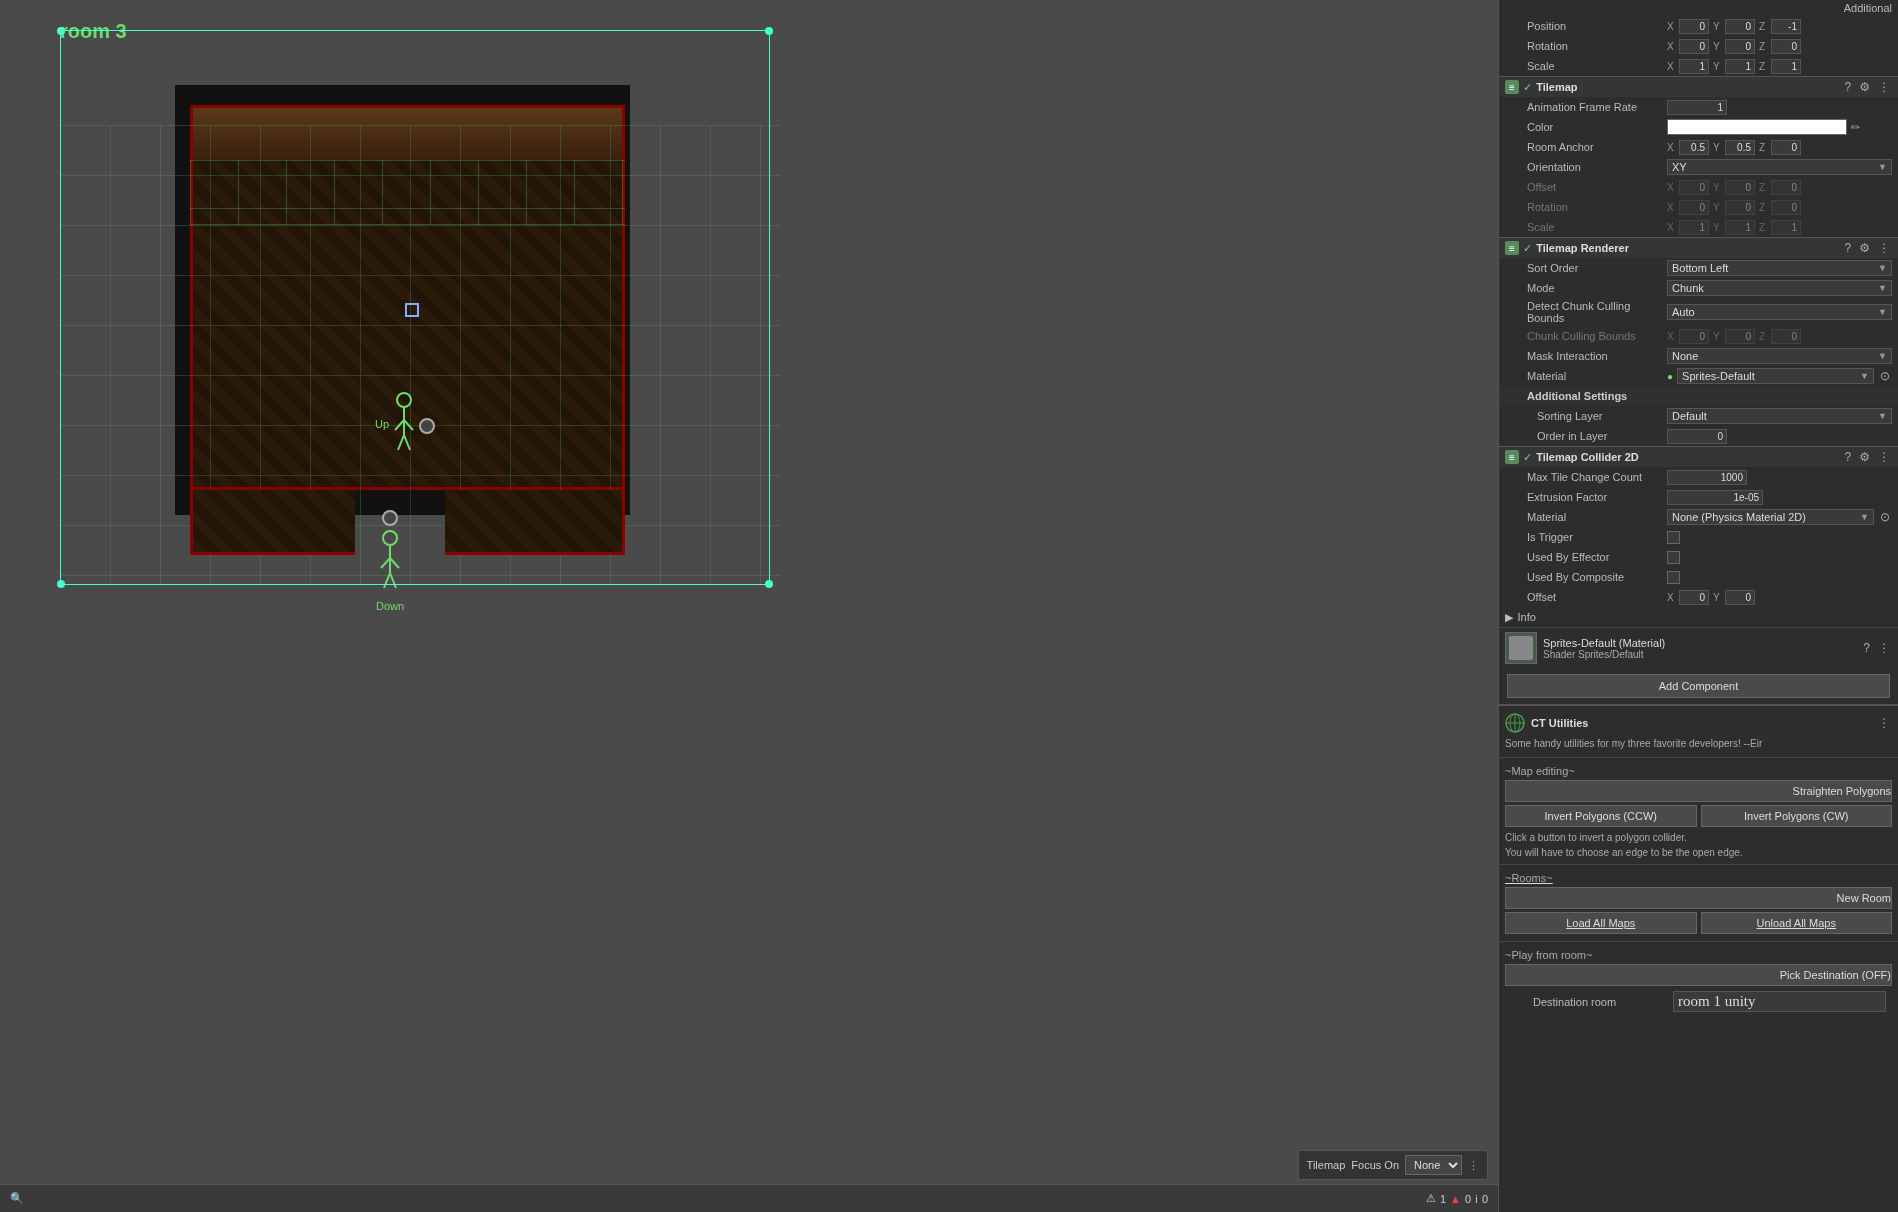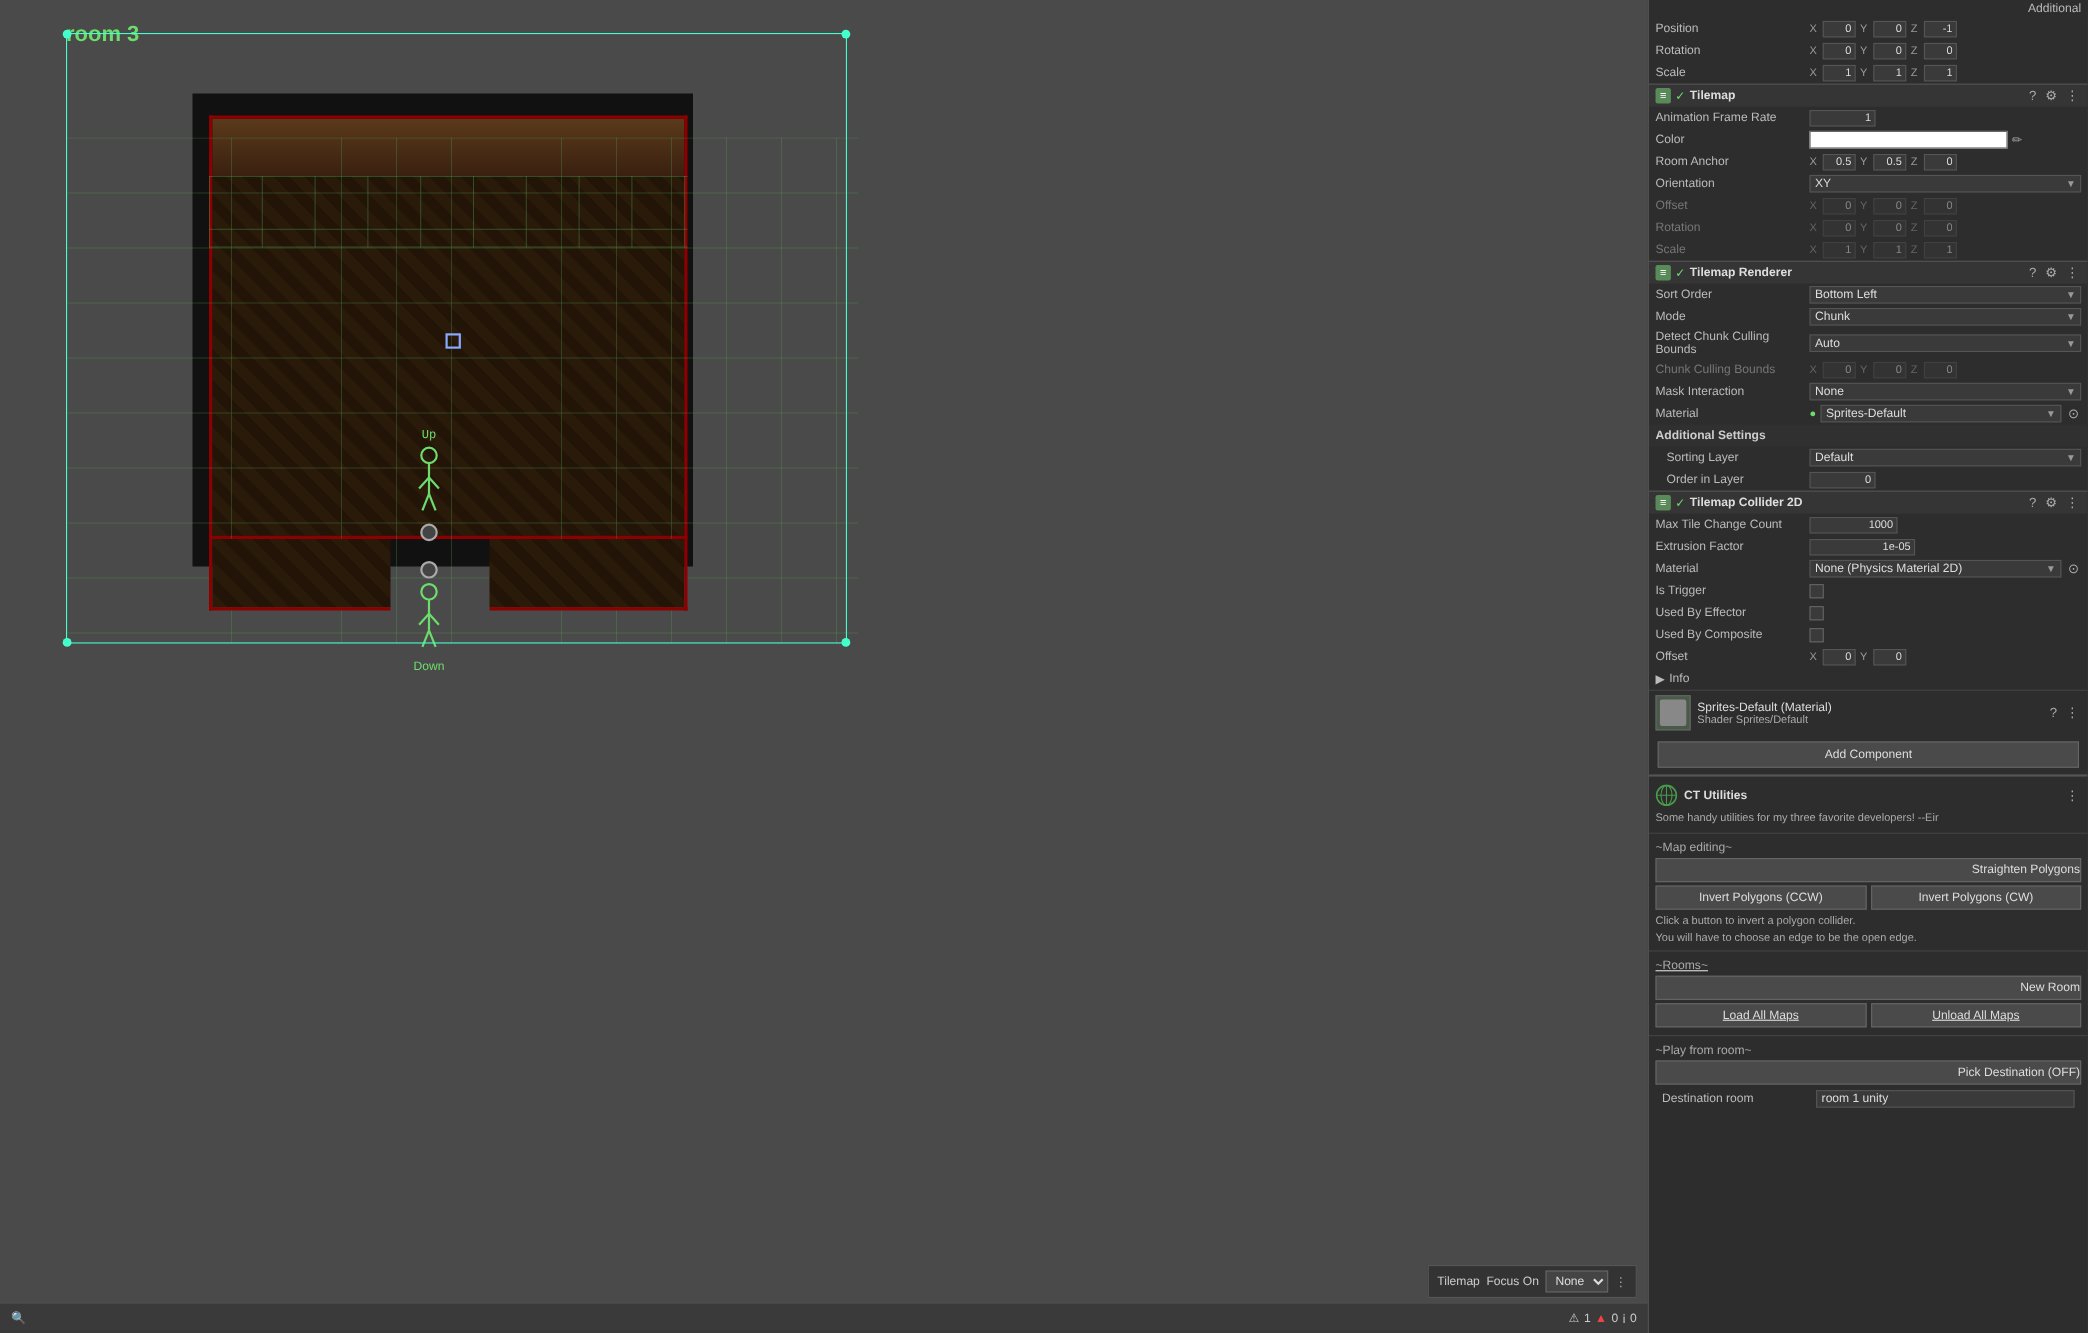--- a/index.html
+++ b/index.html
@@ -44,25 +44,23 @@
       background-size: 50px 50px;
       pointer-events: none;
     }
 
     
     .character-up {
       position: absolute;
       top: 390px;
       left: 375px;
       display: flex;
-      flex-direction: column;
       align-items: center;
       color: #6ddc6d;
       font-size: 12px;
-      font-family: Liberation Mono, monospace;
     }
 
     .character-down {
       position: absolute;
       top: 510px;
       left: 375px;
       display: flex;
       flex-direction: column;
       align-items: center;
       color: #6ddc6d;
@@ -159,20 +157,21 @@
       align-items: center;
       min-height: 20px;
       padding: 2px 6px;
     }
 
     .row-label {
       width: 140px;
       color: #bbb;
       flex-shrink: 0;
       font-size: 11px;
+      margin-left: 22px;
     }
 
     .row-value {
       flex: 1;
       display: flex;
       align-items: center;
       gap: 4px;
     }
 
     .xyz-group {
@@ -425,22 +424,23 @@
     .play-section {
       padding: 4px 6px;
       border-top: 1px solid #444;
     }
 
     .input-field {
       background: #3a3a3a;
       border: 1px solid #555;
       color: #ddd;
       padding: 1px 4px;
-      font-size: 11px;
+      font-size: 15px;
       flex: 1;
+      font-family: Liberation Serif, serif;
     }
 
     .info-toggle {
       display: flex;
       align-items: center;
       gap: 4px;
       cursor: pointer;
       color: #bbb;
     }
 

